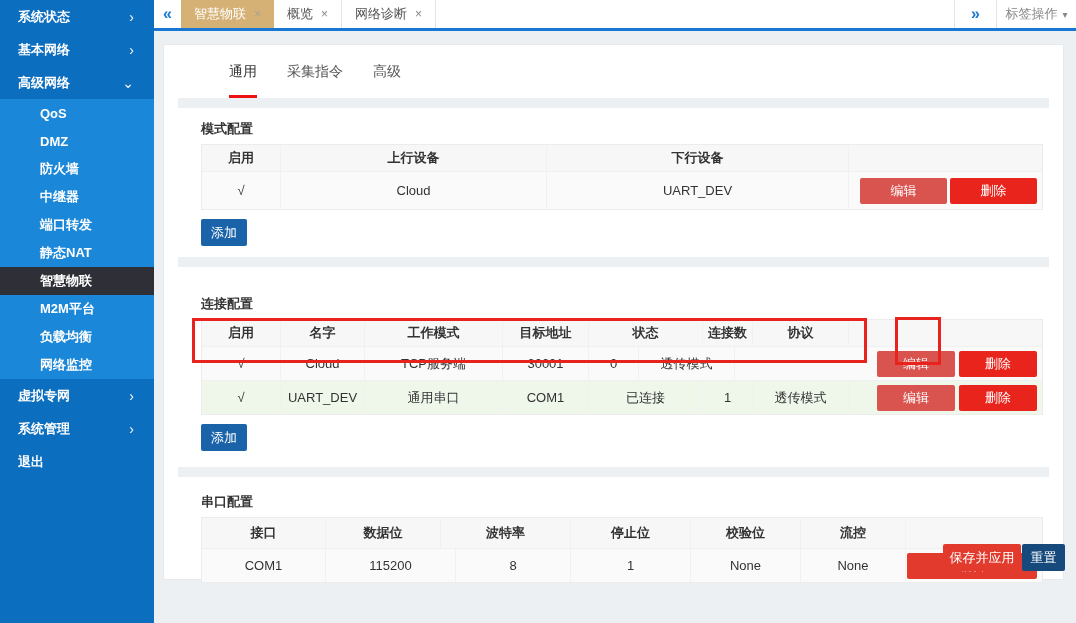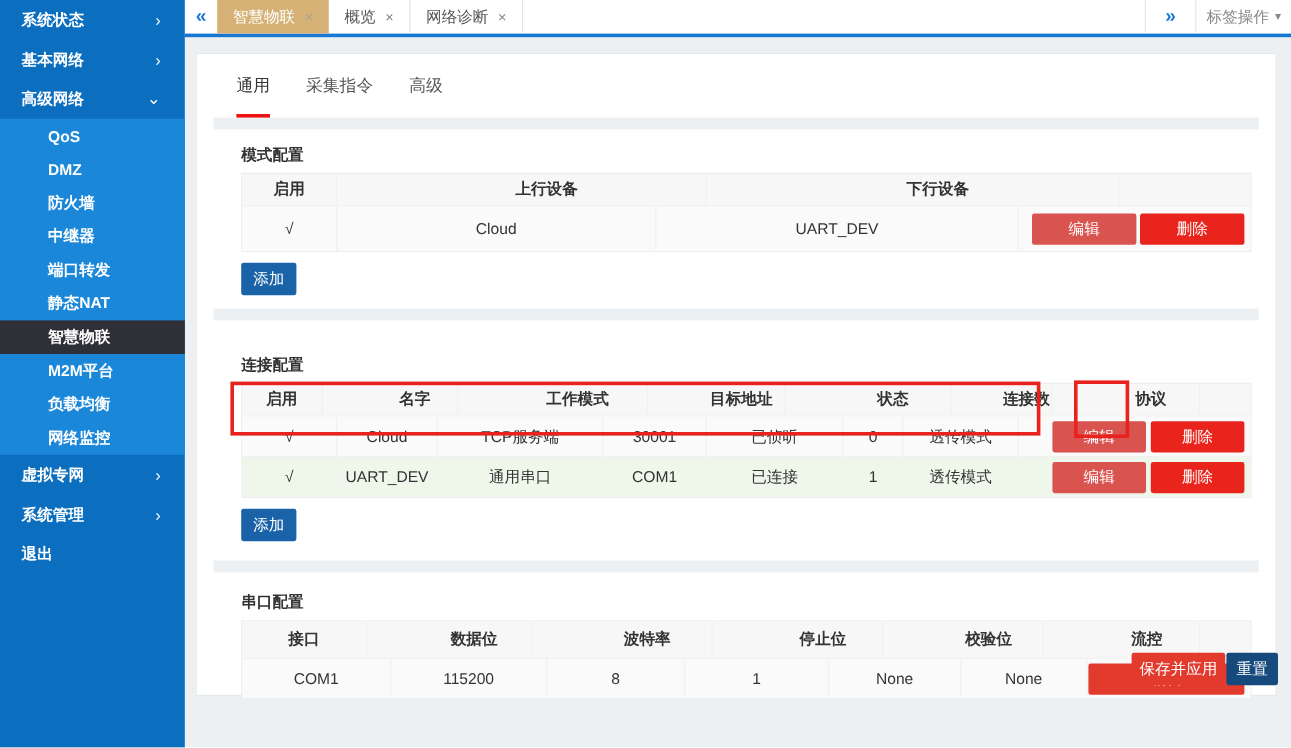--- a/index.html
+++ b/index.html
@@ -41,32 +41,32 @@
   .tb-fwd { width:42px; color:#1678d2; font-size:16px; font-weight:700; }
   .tb-menu { width:80px; color:#888; font-size:13px; gap:5px; }
   .tb-menu .caret { font-size:10px; }
 
   
   .panel { position:absolute; left:9px; top:44px; width:901px; height:536px;
     background:#fff; border:1px solid #e7eaec; }
 
   .ctabs { display:flex; gap:30px; padding:18px 0 0 33px; height:53px; }
   .ctab { font-size:14px; color:#555; padding-bottom:9px; cursor:pointer; }
-  .ctab.active { color:#333; border-bottom:3px solid #ee1111; }
+  .ctab.active { color:#333; border-bottom:3px solid #ee1111;margin-left:32px; }
 
   .band { height:10px; background:#edf0f3; margin:0 14px; }
 
   .section { padding:12px 0 11px 37px; }
   .section.conn { padding-top:28px; padding-bottom:16px; }
   .section.serial { padding-top:16px; }
   .sec-title { font-size:13px; font-weight:700; color:#333; margin-bottom:6px; }
 
   .tbl { width:842px; border:1px solid #ececec; font-size:13px; }
   .tr { display:flex; align-items:stretch; border-top:1px solid #f0f0f0; background:#fafafa; }
-  .tr:first-child { border-top:none;gap:42px; }
+  .tr:first-child { border-top:none; }
   .tr.head { background:#f7f7f8; font-weight:700; }
   .tr.row-green { background:#eff7eb; }
   .h26 { height:26px; } .h30 { height:30px; } .h34 { height:34px; } .h38 { height:38px; }
   .td { display:flex; align-items:center; justify-content:center;
     border-right:1px solid #f1f1f1; color:#333; }
   .td:last-child { border-right:none; }
   .td.btns { justify-content:flex-end; padding-right:5px; gap:3px; }
   .td.btns.conn { gap:4px; }
 
   
@@ -208,21 +208,20 @@
           <div class="td cc4">状态</div>
           <div class="td cc5">连接数</div>
           <div class="td cc6">协议</div>
           <div class="td cc7"></div>
         </div>
         <div class="tr h34">
           <div class="td cc0">√</div>
           <div class="td cc1">Cloud</div>
           <div class="td cc2">TCP服务端</div>
           <div class="td cc3">30001</div>
-          <div class="td cc4">已侦听</div>
           <div class="td cc5">0</div>
           <div class="td cc6">透传模式</div>
           <div class="td cc7 btns conn">
             <button class="btn btn-edit w78">编辑</button>
             <button class="btn btn-del w78">删除</button>
           </div>
         </div>
         <div class="tr h34 row-green">
           <div class="td cc0">√</div>
           <div class="td cc1">UART_DEV</div>

